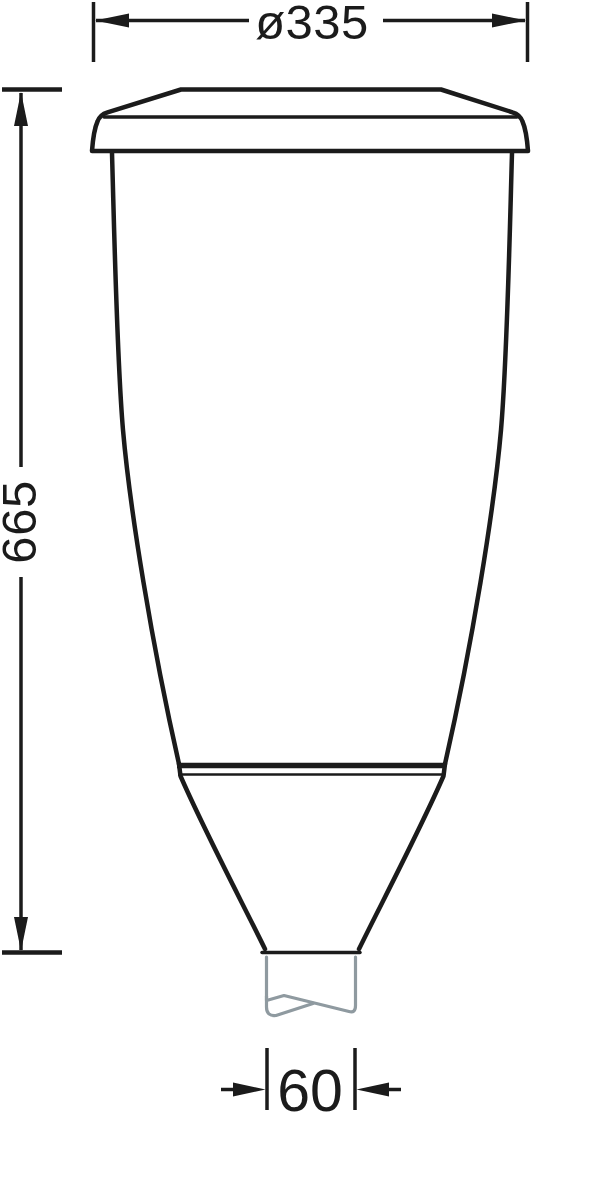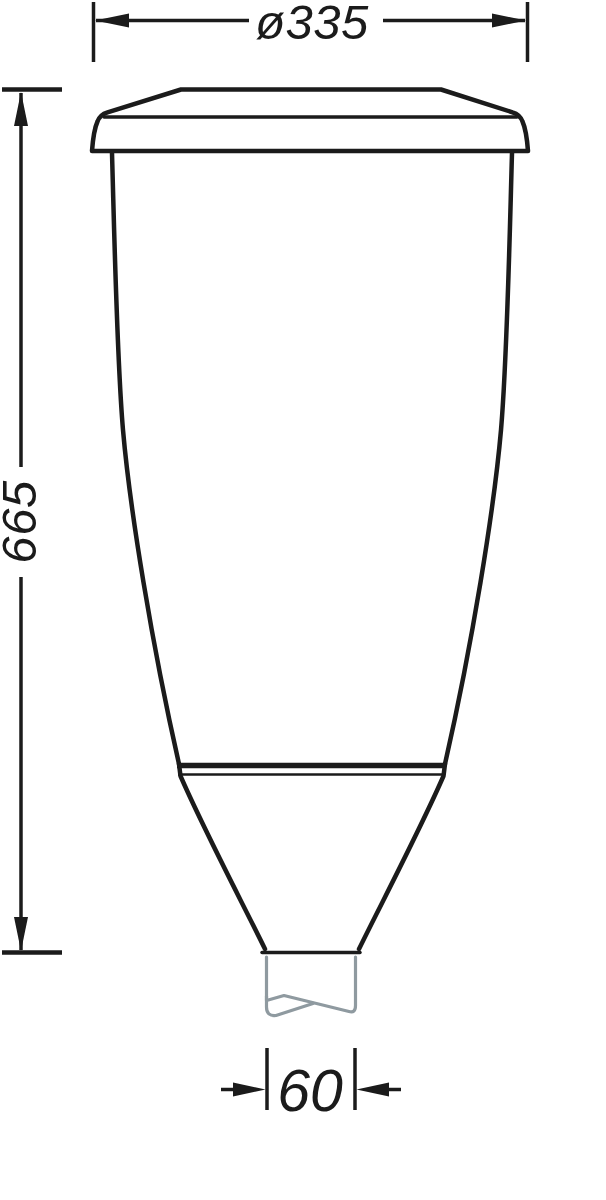--- a/index.html
+++ b/index.html
@@ -7,21 +7,20 @@
     --pole: #8f9aa0;
     --bg: #ffffff;
   }
   html, body { margin: 0; padding: 0; background: var(--bg); }
   .canvas {
     position: relative;
     width: 606px;
     height: 1200px;
     background: var(--bg);
     overflow: hidden;
-    font-style: italic;
   }
   svg { display: block; }
   .ol   { stroke: var(--line); stroke-width: 4.5; fill: none; stroke-linecap: round; stroke-linejoin: round; }
   .ol-thin { stroke: var(--line); stroke-width: 3.5; fill: none; stroke-linecap: round; }
   .capfill { fill: var(--bg); }
   .band-thick { stroke: var(--line); stroke-width: 5.5; fill: none; stroke-linecap: butt; }
   .band-thin  { stroke: var(--line); stroke-width: 2.5; fill: none; stroke-linecap: butt; }
   .dim  { stroke: var(--line); stroke-width: 3.5; fill: none; stroke-linecap: butt; }
   .tick { stroke-width: 4.5; }
   .arrow { fill: var(--line); stroke: none; }

